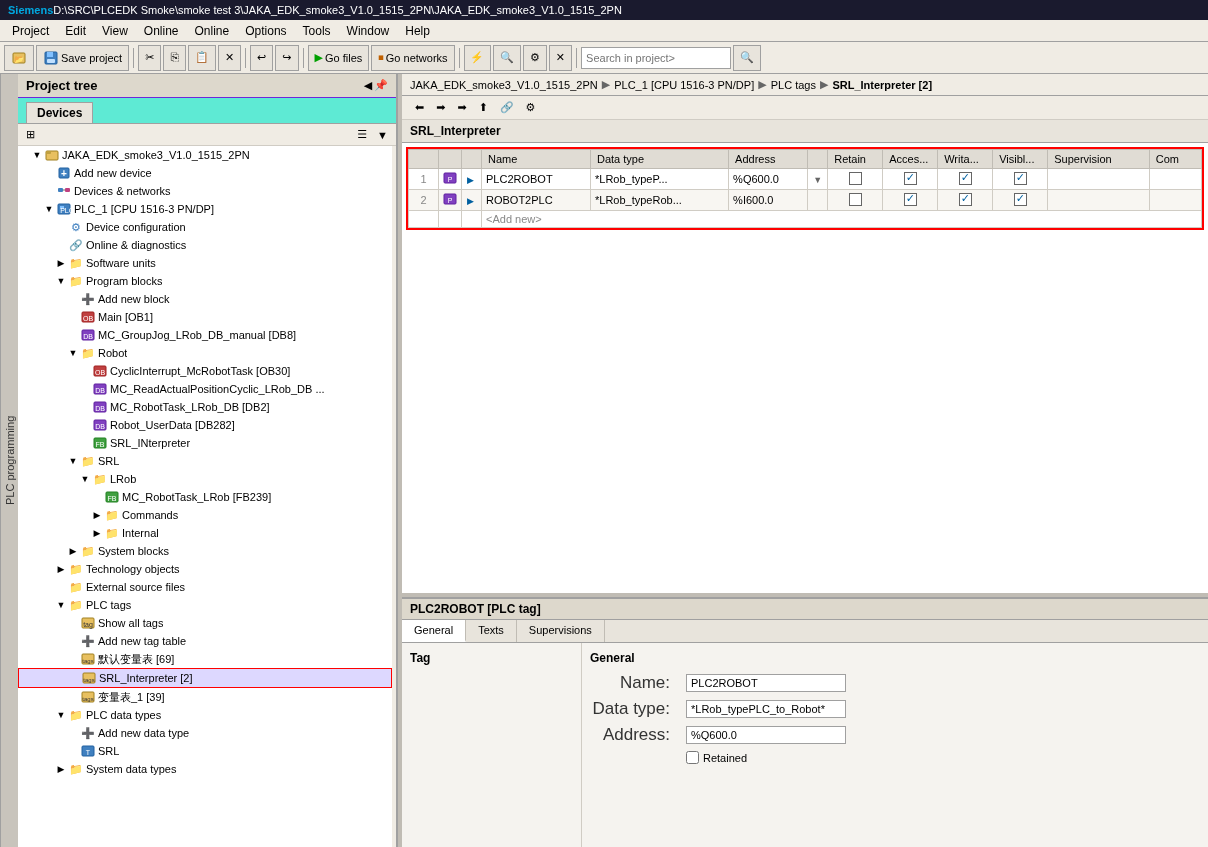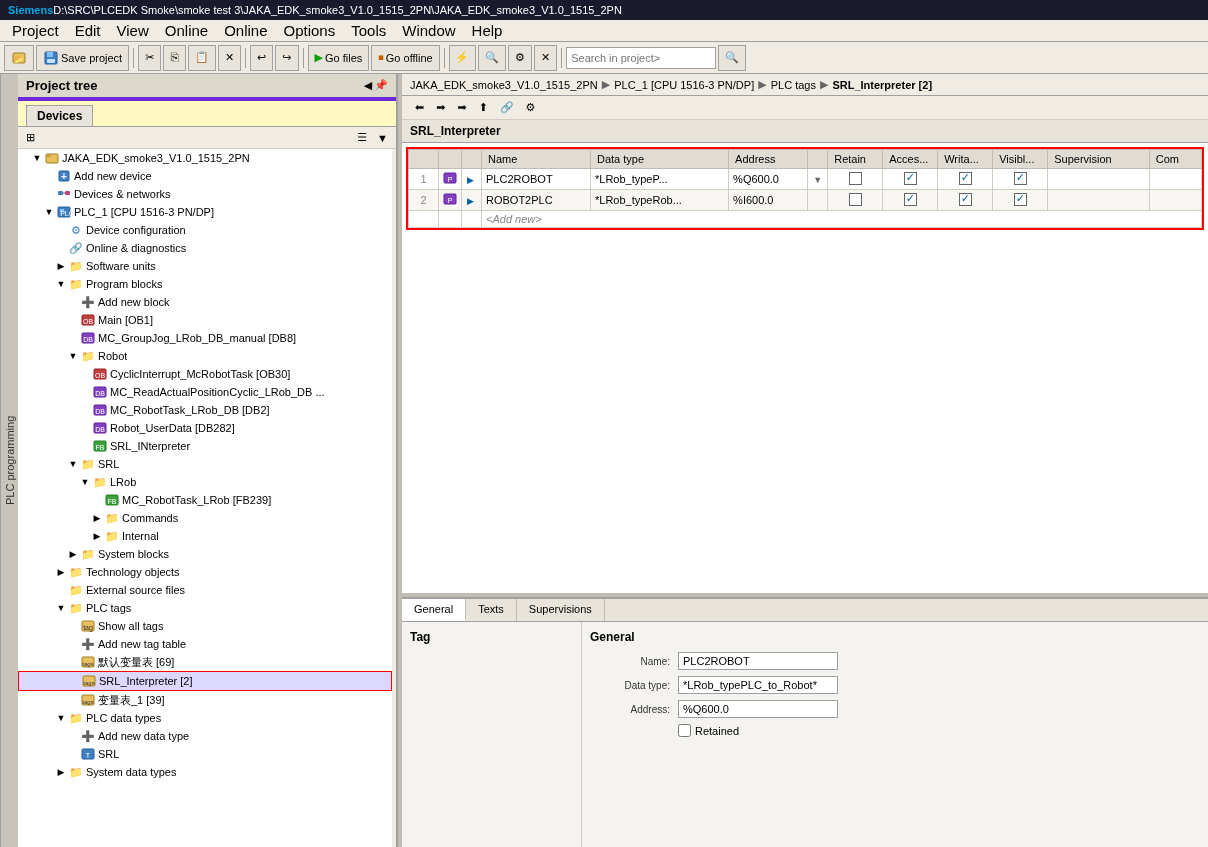--- a/index.html
+++ b/index.html
@@ -4,37 +4,37 @@
   <style>
     * { box-sizing: border-box; margin: 0; padding: 0; }
     body { font-family: 'Segoe UI', Arial, sans-serif; font-size: 11px; background: #d4d0c8; overflow: hidden; }
     
     
     .title-bar { background: #1a1a2e; color: white; height: 20px; display: flex; align-items: center; padding: 0 8px; font-size: 11px; }
     .title-bar .logo { color: #00a8e0; font-weight: bold; margin-right: 0; }
     
     
     .menu-bar { background: #f0ece4; height: 22px; display: flex; align-items: center; padding: 0 4px; border-bottom: 1px solid #a0a0a0; }
-    .menu-item { padding: 2px 8px; font-size: 15px; cursor: pointer; color: #000; }
+    .menu-item { padding: 2px 8px; font-size: 12px; cursor: pointer; color: #000; }
     
     
     .toolbar { background: #f0ece4; height: 32px; display: flex; align-items: center; padding: 2px 4px; border-bottom: 1px solid #a0a0a0; gap: 2px; }
     .toolbar-btn { background: #e8e4dc; border: 1px solid #a0a0a0; padding: 2px 6px; font-size: 11px; cursor: pointer; display: flex; align-items: center; gap: 2px; height: 26px; }
     .toolbar-separator { width: 1px; background: #a0a0a0; height: 20px; margin: 0 2px; }
     .toolbar-search { border: 1px solid #a0a0a0; padding: 2px 4px; height: 22px; font-size: 11px; width: 150px; background: white; }
     
     
     .main-layout { display: flex; height: calc(847px - 74px); }
     
     
     .plc-tab { writing-mode: vertical-rl; transform: rotate(180deg); background: #c8c4bc; border-right: 1px solid #a0a0a0; padding: 8px 4px; font-size: 11px; color: #333; display: flex; align-items: center; justify-content: center; width: 18px; }
     
     
     .project-tree { width: 380px; background: #f5f3ef; border-right: 2px solid #a0a0a0; display: flex; flex-direction: column; overflow: hidden; }
-    .project-tree-header { background: #ddd8cc; padding: 4px 8px; font-weight: bold; font-size: 12px; border-bottom: 4px solid #6d28d9; display: flex; justify-content: space-between; align-items: center; }
+    .project-tree-header { background: #ddd8cc; padding: 4px 8px; font-weight: bold; font-size: 12px; border-bottom: 1px solid #6d28d9; display: flex; justify-content: space-between; align-items: center; }
     .project-tree-title { font-size: 13px; font-weight: bold; }
     .project-tree-icons { display: flex; gap: 2px; }
     
     
     .devices-tab { background: #e8e4dc; border: 1px solid #a0a0a0; border-bottom: none; padding: 3px 10px; font-size: 12px; font-weight: bold; display: inline-block; margin: 4px 0 0 4px; }
     
     
     .tree-toolbar { display: flex; align-items: center; padding: 2px 4px; background: #f0ece4; border-bottom: 1px solid #d0ccc4; gap: 2px; }
     .tree-toolbar-btn { background: none; border: 1px solid transparent; padding: 1px 3px; cursor: pointer; font-size: 11px; }
     
@@ -59,37 +59,37 @@
     
     
     .tag-table-area { flex: 1; overflow: auto; background: white; }
     .tag-table-header { background: #e8e4dc; padding: 4px 8px; font-size: 12px; font-weight: bold; border-bottom: 1px solid #a0a0a0; }
     
     
     .data-table { width: 100%; border-collapse: collapse; font-size: 11px; }
     .data-table th { background: #e0dcd4; border: 1px solid #c0bcb4; padding: 3px 6px; text-align: left; font-weight: normal; position: sticky; top: 0; }
     .data-table td { border: 1px solid #d0ccc4; padding: 2px 4px; }
     .data-table tr:nth-child(even) { background: #f8f6f2; }
-    .data-table .add-new { color: #888; font-style: italic; }
+    .data-table .add-new { color: #888; }
     
     
     .cb { width: 13px; height: 13px; border: 1px solid #666; background: white; display: inline-block; position: relative; }
     .cb.checked::after { content: '✓'; position: absolute; top: -2px; left: 1px; font-size: 11px; color: #0060a0; }
     
     
     .bottom-panel { height: 250px; background: #f5f3ef; border-top: 2px solid #a0a0a0; display: flex; flex-direction: column; }
     .bottom-panel-header { background: #ddd8cc; padding: 3px 8px; font-size: 12px; font-weight: bold; border-bottom: 1px solid #a0a0a0; }
     .bottom-tabs { display: flex; background: #e8e4dc; border-bottom: 1px solid #a0a0a0; }
     .bottom-tab { padding: 4px 12px; cursor: pointer; font-size: 11px; border-right: 1px solid #c0bcb4; }
     .bottom-tab.active { background: white; border-bottom: 2px solid white; }
     .bottom-content { display: flex; flex: 1; overflow: auto; }
     .bottom-left { width: 180px; padding: 8px; border-right: 1px solid #d0ccc4; font-size: 11px; }
     .bottom-right { flex: 1; padding: 8px; }
     .field-row { display: flex; align-items: center; margin-bottom: 6px; }
-    .field-label { width: 80px; text-align: right; margin-right: 8px; color: #333; font-size: 10px; }
+    .field-label { width: 80px; text-align: right; margin-right: 16px; color: #333; font-size: 17px; }
     .field-value { border: 1px solid #a0a0a0; padding: 2px 4px; background: white; font-size: 11px; min-width: 160px; }
     .section-title { font-weight: bold; margin-bottom: 8px; font-size: 12px; }
     
     
     ::-webkit-scrollbar { width: 12px; height: 12px; }
     ::-webkit-scrollbar-track { background: #f0ece4; }
     ::-webkit-scrollbar-thumb { background: #a0a0a0; border: 1px solid #808080; }
     
     
     .tag-expand { color: #0060a0; font-size: 9px; margin-right: 2px; }
@@ -145,21 +145,21 @@
   <div class="toolbar-separator"></div>
   <button class="toolbar-btn">↩</button>
   <button class="toolbar-btn">↪</button>
   <div class="toolbar-separator"></div>
   <button class="toolbar-btn">
     <span style="color:#00a000">▶</span>
     <span>Go files</span>
   </button>
   <button class="toolbar-btn">
     <span style="color:#c06000">⏹</span>
-    <span>Go offline</span>
+    <span>Go networks</span>
   </button>
   <div class="toolbar-separator"></div>
   <button class="toolbar-btn">⚡</button>
   <button class="toolbar-btn">🔍</button>
   <button class="toolbar-btn">⚙</button>
   <button class="toolbar-btn">✕</button>
   <div class="toolbar-separator"></div>
   <input class="toolbar-search" type="text" placeholder="Search in project&gt;" style="">
   <button class="toolbar-btn">🔍</button>
 </div>
@@ -170,21 +170,21 @@
 
   <div class="project-tree">
     <div class="project-tree-header">
       <span class="project-tree-title">Project tree</span>
       <div class="project-tree-icons">
         <button style="background:none;border:none;cursor:pointer;font-size:11px;">◀</button>
         <button style="background:none;border:none;cursor:pointer;font-size:11px;">📌</button>
       </div>
     </div>
 
-    <div style="display:flex; align-items:flex-end; padding: 0 4px; background:#fef9c3; border-bottom:1px solid #a0a0a0;">
+    <div style="display:flex; align-items:flex-end; padding: 0 4px; background:#5eead4; border-bottom:1px solid #a0a0a0;">
       <div class="devices-tab">Devices</div>
     </div>
 
     <div class="tree-toolbar">
       <button class="tree-toolbar-btn">⊞</button>
       <div style="flex:1"></div>
       <button class="tree-toolbar-btn">☰</button>
       <button class="tree-toolbar-btn">▼</button>
     </div>
 
@@ -745,20 +745,21 @@
               <td colspan="10" class="add-new">&lt;Add new&gt;</td>
             </tr>
           </tbody>
         </table>
       </div>
     </div>
 
     <div class="vertical-splitter"></div>
 
     <div class="bottom-panel">
+      <div class="bottom-panel-header">PLC2ROBOT [PLC tag]</div>
       <div class="bottom-tabs">
         <div class="bottom-tab active">General</div>
         <div class="bottom-tab">Texts</div>
         <div class="bottom-tab">Supervisions</div>
       </div>
       <div class="bottom-content">
 
         <div class="bottom-left">
           <div style="font-weight:bold; font-size:12px; margin-bottom:4px;">Tag</div>
         </div>

